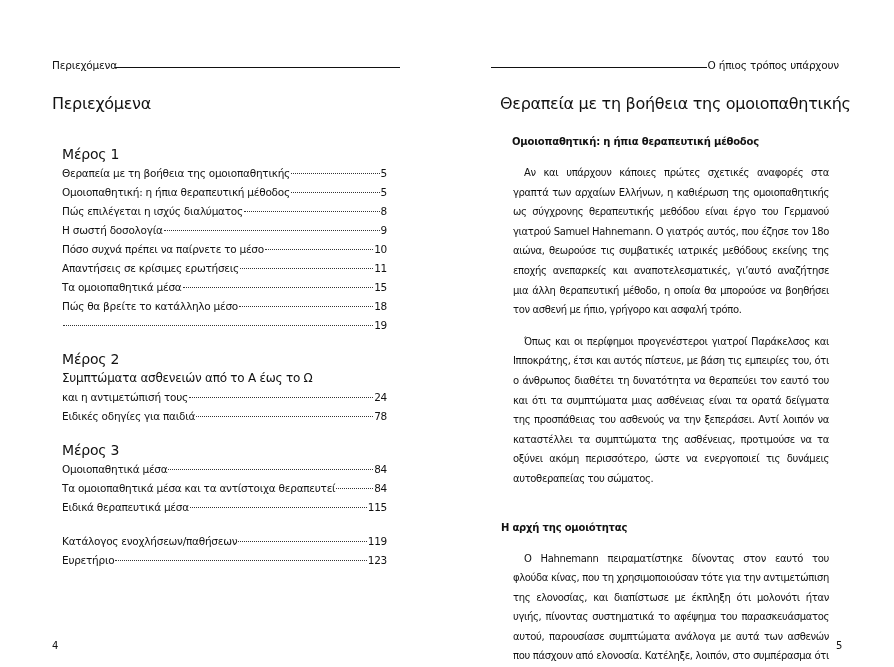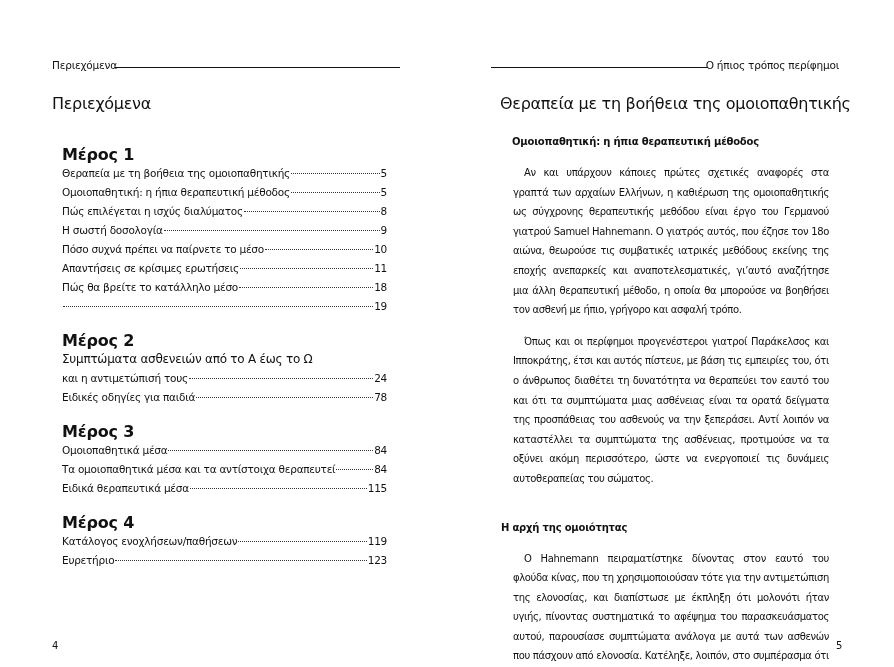--- a/index.html
+++ b/index.html
@@ -26,21 +26,21 @@
   .page-title {
     position: absolute; font-size: 16px; font-weight: normal; margin: 0;
     letter-spacing: -0.3px; white-space: nowrap;
   }
   .page-left .page-title { left: 52px; top: 80px; }
   .page-right .page-title { left: 53px; top: 80px; }
 
   
   .toc { position: absolute; left: 62px; top: 131px; width: 325px; }
   .toc-part { margin-bottom: 15px; }
-  .toc-part-title { font-size: 16px; line-height: 19px; height: 19px; letter-spacing: -0.2px; font-weight: bold; }
+  .toc-part-title { font-size: 14px; line-height: 19px; height: 19px; letter-spacing: -0.2px; }
   .toc-entry {
     display: flex; align-items: baseline; font-size: 10.5px; line-height: 19px; height: 19px;
     letter-spacing: -0.25px; cursor: pointer;
   }
   .toc-entry .label { white-space: nowrap; }
   .toc-entry .leader {
     flex: 1; border-bottom: 1px dotted #333; margin: 0 1px; position: relative; top: -3px;
   }
   .toc-entry .pg { white-space: nowrap; }
   .toc-plain { font-size: 12px; line-height: 19px; height: 19px; letter-spacing: -0.25px; white-space: nowrap; }
@@ -95,20 +95,25 @@
           <span class="label">Πόσο συχνά πρέπει να παίρνετε το μέσο</span>
           <span class="leader"></span>
           <span class="pg">10</span>
         </div>
       <div class="toc-entry">
           <span class="label">Απαντήσεις σε κρίσιμες ερωτήσεις</span>
           <span class="leader"></span>
           <span class="pg">11</span>
         </div>
       <div class="toc-entry">
+          <span class="label">Τα ομοιοπαθητικά μέσα</span>
+          <span class="leader"></span>
+          <span class="pg">15</span>
+        </div>
+      <div class="toc-entry">
           <span class="label">Πώς θα βρείτε το κατάλληλο μέσο</span>
           <span class="leader"></span>
           <span class="pg">18</span>
         </div>
       <div class="toc-entry">
           <span class="leader"></span>
           <span class="pg">19</span>
         </div>
     </div>
 
@@ -140,40 +145,39 @@
           <span class="pg">84</span>
         </div>
       <div class="toc-entry">
           <span class="label">Ειδικά θεραπευτικά μέσα</span>
           <span class="leader"></span>
           <span class="pg">115</span>
         </div>
     </div>
 
     <div class="toc-part">
-      <div class="toc-part-title">Μέρος 4</div>
       <div class="toc-entry">
           <span class="label">Κατάλογος ενοχλήσεων/παθήσεων</span>
           <span class="leader"></span>
           <span class="pg">119</span>
         </div>
       <div class="toc-entry">
           <span class="label">Ευρετήριο</span>
           <span class="leader"></span>
           <span class="pg">123</span>
         </div>
     </div>
   </div>
 
   <div class="folio">4</div>
 </div>
 
 <div class="page page-right">
   <div class="run-rule"></div>
-  <div class="run-head">Ο ήπιος τρόπος περίφημοι</div>
+  <div class="run-head">Ο ήπιος τρόπος υπάρχουν</div>
   <h1 class="page-title">Θεραπεία με τη βοήθεια της ομοιοπαθητικής</h1>
 
   <div class="article">
     <h2 class="section-head sec1-head">Ομοιοπαθητική: η ήπια θεραπευτική μέθοδος</h2>
     <p class="para">Αν και υπάρχουν κάποιες πρώτες σχετικές αναφορές στα γραπτά των αρχαίων Ελλήνων, η καθιέρωση της ομοιοπαθητικής ως σύγχρονης θεραπευτικής μεθόδου είναι έργο του Γερμανού γιατρού Samuel Hahnemann. Ο γιατρός αυτός, που έζησε τον 18ο αιώνα, θεωρούσε τις συμβατικές ιατρικές μεθόδους εκείνης της εποχής ανεπαρκείς και αναποτελεσματικές, γι’αυτό αναζήτησε μια άλλη θεραπευτική μέθοδο, η οποία θα μπορούσε να βοηθήσει τον ασθενή με ήπιο, γρήγορο και ασφαλή τρόπο.</p>
     <p class="para">Όπως και οι περίφημοι προγενέστεροι γιατροί Παράκελσος και Ιπποκράτης, έτσι και αυτός πίστευε, με βάση τις εμπειρίες του, ότι ο άνθρωπος διαθέτει τη δυνατότητα να θεραπεύει τον εαυτό του και ότι τα συμπτώματα μιας ασθένειας είναι τα ορατά δείγματα της προσπάθειας του ασθενούς να την ξεπεράσει. Αντί λοιπόν να καταστέλλει τα συμπτώματα της ασθένειας, προτιμούσε να τα οξύνει ακόμη περισσότερο, ώστε να ενεργοποιεί τις δυνάμεις αυτοθεραπείας του σώματος.</p>
     <div class="gap"></div>
     <h2 class="section-head">Η αρχή της ομοιότητας</h2>
     <p class="para">Ο Hahnemann πειραματίστηκε δίνοντας στον εαυτό του φλούδα κίνας, που τη χρησιμοποιούσαν τότε για την αντιμετώπιση της ελονοσίας, και διαπίστωσε με έκπληξη ότι μολονότι ήταν υγιής, πίνοντας συστηματικά το αφέψημα του παρασκευάσματος αυτού, παρουσίασε συμπτώματα ανάλογα με αυτά των ασθενών που πάσχουν από ελονοσία. Κατέληξε, λοιπόν, στο συμπέρασμα ότι η κίνα, εκτός από τη βελτίωση της κατάστασης των ασθενών, μπορούσε να προκαλέσει σε περίπτωση ισχυρής δοσολογίας ανάλογα συμπτώματα και σε έναν υγιή οργανισμό. Έτσι γεννήθηκε η βασική λειτουργική αρχή της ομοιοπαθητικής “similia similibus curentur” (το όμοιο μπορεί να θεραπευτεί με το όμοιο). Δηλαδή μια ουσία που προκαλεί σε κάποιον υγιή άνθρωπο συμπτώματα μιας ασθένειας, μπορεί να θεραπεύσει κάποιον άλλο, που έχει ήδη από τα ίδια ή ανάλογα συμπτώματα. Στο κεφάλαιο «Τα ομοιοπαθητικά μέσα και τα</p>
   </div>

